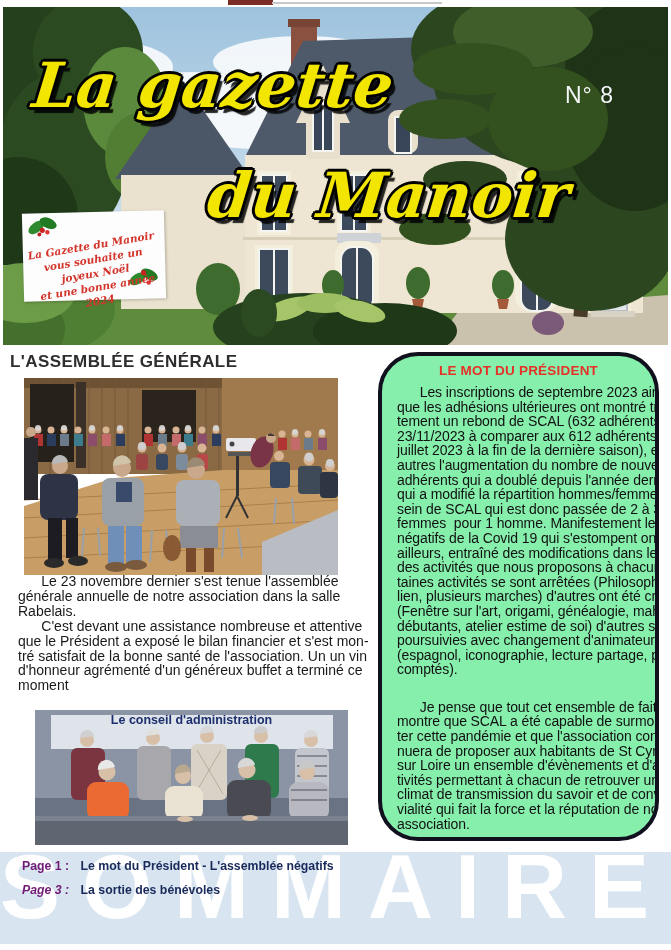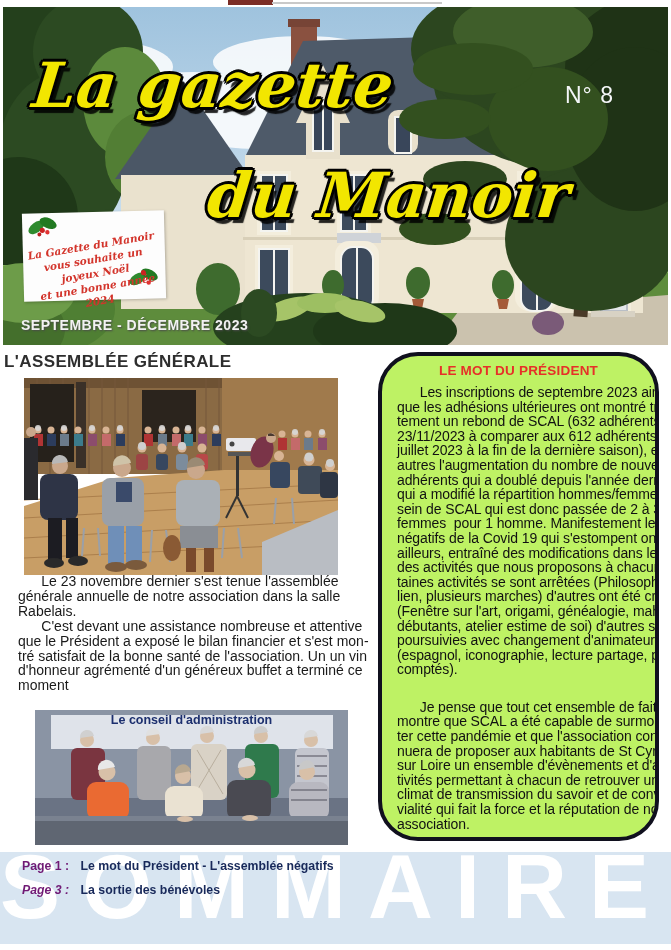--- a/index.html
+++ b/index.html
@@ -28,32 +28,32 @@
     color:#d3342b;font-family:"DejaVu Serif",serif;font-style:italic;font-weight:bold;
     font-size:10.5px;line-height:14px;text-align:center;}
   .holly{position:absolute;}
   .holly-tl{left:4px;top:2px;}
   .holly-br{left:102px;top:54px;}
 
   .period{position:absolute;left:18px;top:310px;color:#f2f2f2;font-weight:bold;font-size:14px;
     letter-spacing:.5px;text-shadow:1px 1px 2px #4a4a4a;}
 
   
-  .main-heading{position:absolute;left:4px;top:352px;font-size:17px;font-weight:bold;
+  .main-heading{position:absolute;left:10px;top:352px;font-size:17px;font-weight:bold;
     color:#2e2e2e;letter-spacing:.4px;}
   .photo1{position:absolute;left:24px;top:378px;width:314px;height:197px;overflow:hidden;}
   .left-paragraph{position:absolute;left:18px;top:574px;width:356px;font-size:14px;
     line-height:14.9px;color:#1a1a1a;white-space:pre;}
   .photo2-wrap{position:absolute;left:35px;top:710px;width:313px;height:135px;overflow:hidden;}
   .photo2-caption{position:absolute;left:0;top:3px;width:100%;text-align:center;
     color:#1c2f6e;font-weight:bold;font-size:12.5px;}
 
   
   .president-box{position:absolute;left:378px;top:352px;width:281px;height:489px;
-    box-sizing:border-box;background:#bef264;border:4px solid #10101e;border-radius:40px;
+    box-sizing:border-box;background:#86efac;border:4px solid #10101e;border-radius:40px;
     padding:7px 15px 13px 15px;overflow:hidden;}
   .pb-title{text-align:center;color:#e63128;font-weight:bold;font-size:13.5px;
     letter-spacing:.2px;margin-bottom:7px;}
   .pb-par{font-size:14px;line-height:14.6px;color:#111;white-space:pre;letter-spacing:-.1px;}
   .pb-par + .pb-par{margin-top:23px;}
   .pb-sign-name{margin:10px 0 0 28px;font-weight:bold;font-size:13.5px;color:#111;}
 
   
   .footer-band{position:absolute;left:0;top:852px;width:671px;height:92px;background:#d8e5f1;overflow:hidden;}
   .watermark{position:absolute;left:0;top:-14px;width:671px;text-align:left;white-space:nowrap;
@@ -224,21 +224,20 @@
         <circle cx="18" cy="8" r="2.6" fill="#cc2222"></circle>
           <circle cx="23" cy="18" r="2.2" fill="#e03333"></circle>
       </svg>
       <div class="greeting-text">
         <div>La Gazette du Manoir</div>
         <div>vous souhaite un joyeux Noël</div>
         <div>et une bonne année 2024</div>
       </div>
     </div>
 
-    <div class="period">SEPTEMBRE - DÉCEMBRE 2023</div>
   </div>
 
   <div class="main-heading">L'ASSEMBLÉE GÉNÉRALE</div>
 
   <div class="photo1">
     <svg width="314" height="197" viewBox="0 0 314 197" preserveAspectRatio="none">
       <rect width="314" height="96" fill="#8a6a44"></rect>
       <rect width="314" height="10" fill="#6e5234"></rect>
       <g stroke="#74563a" stroke-width="1">
         <line x1="13" y1="0" x2="13" y2="96"></line>

